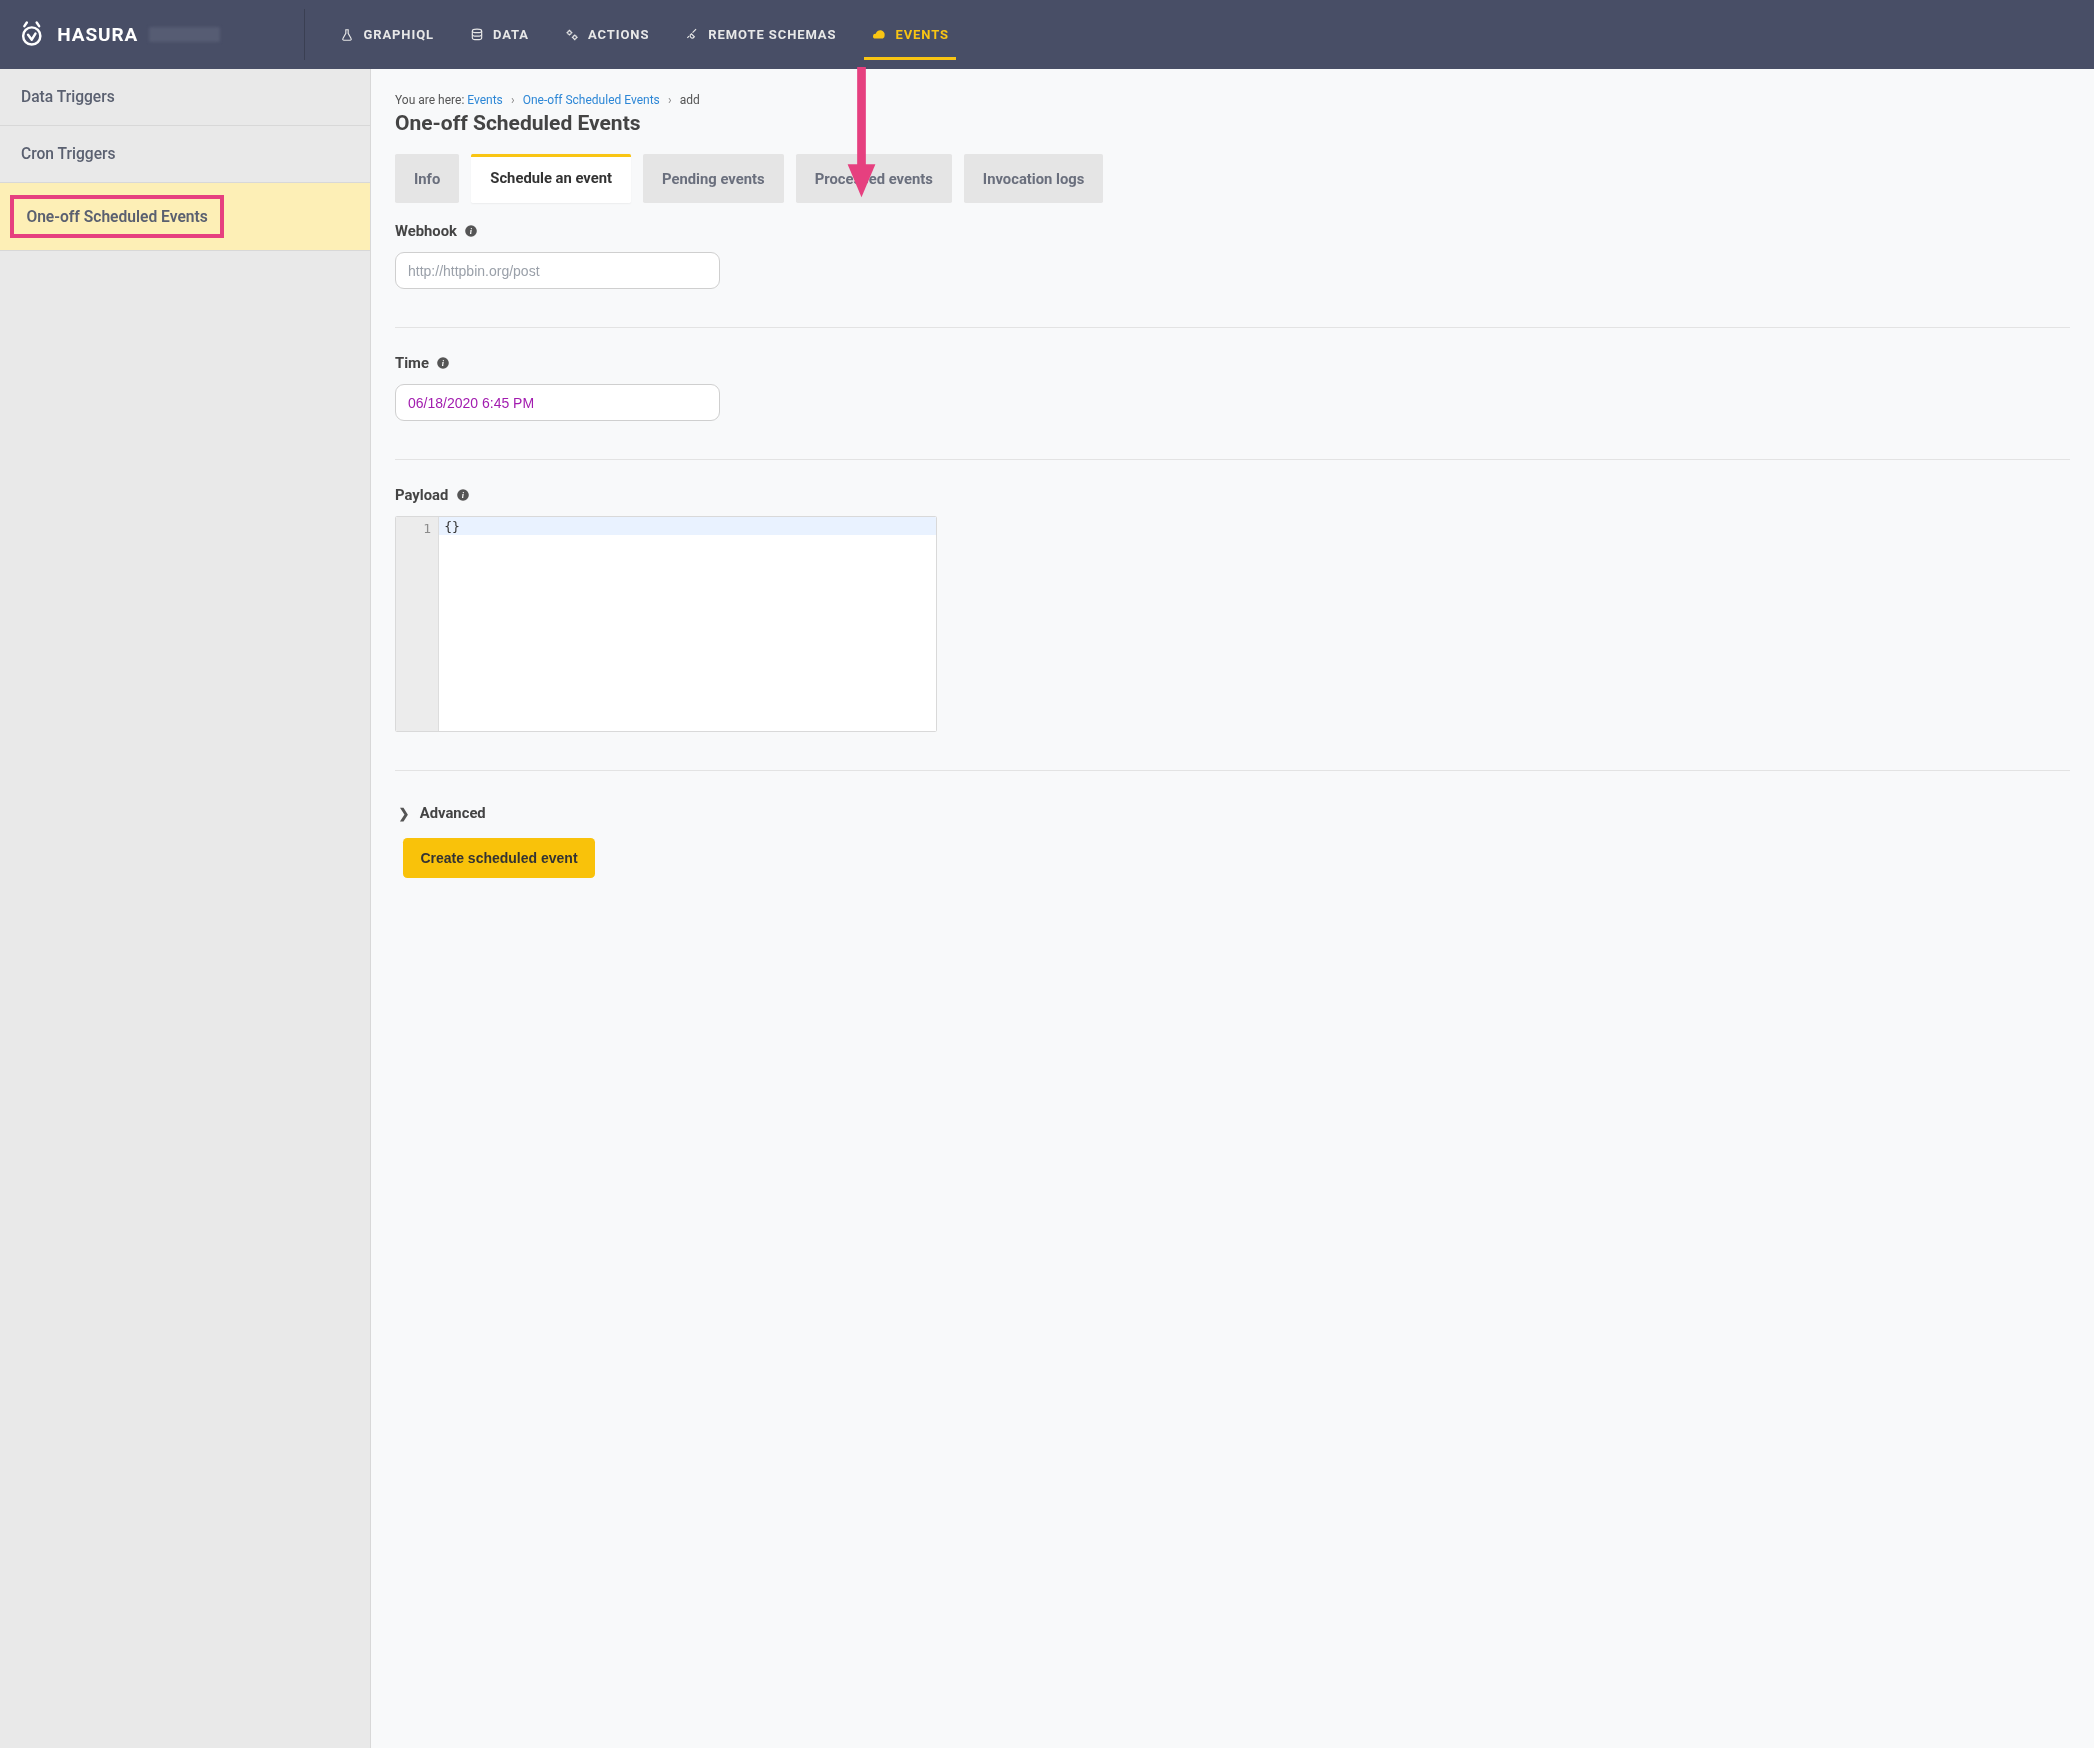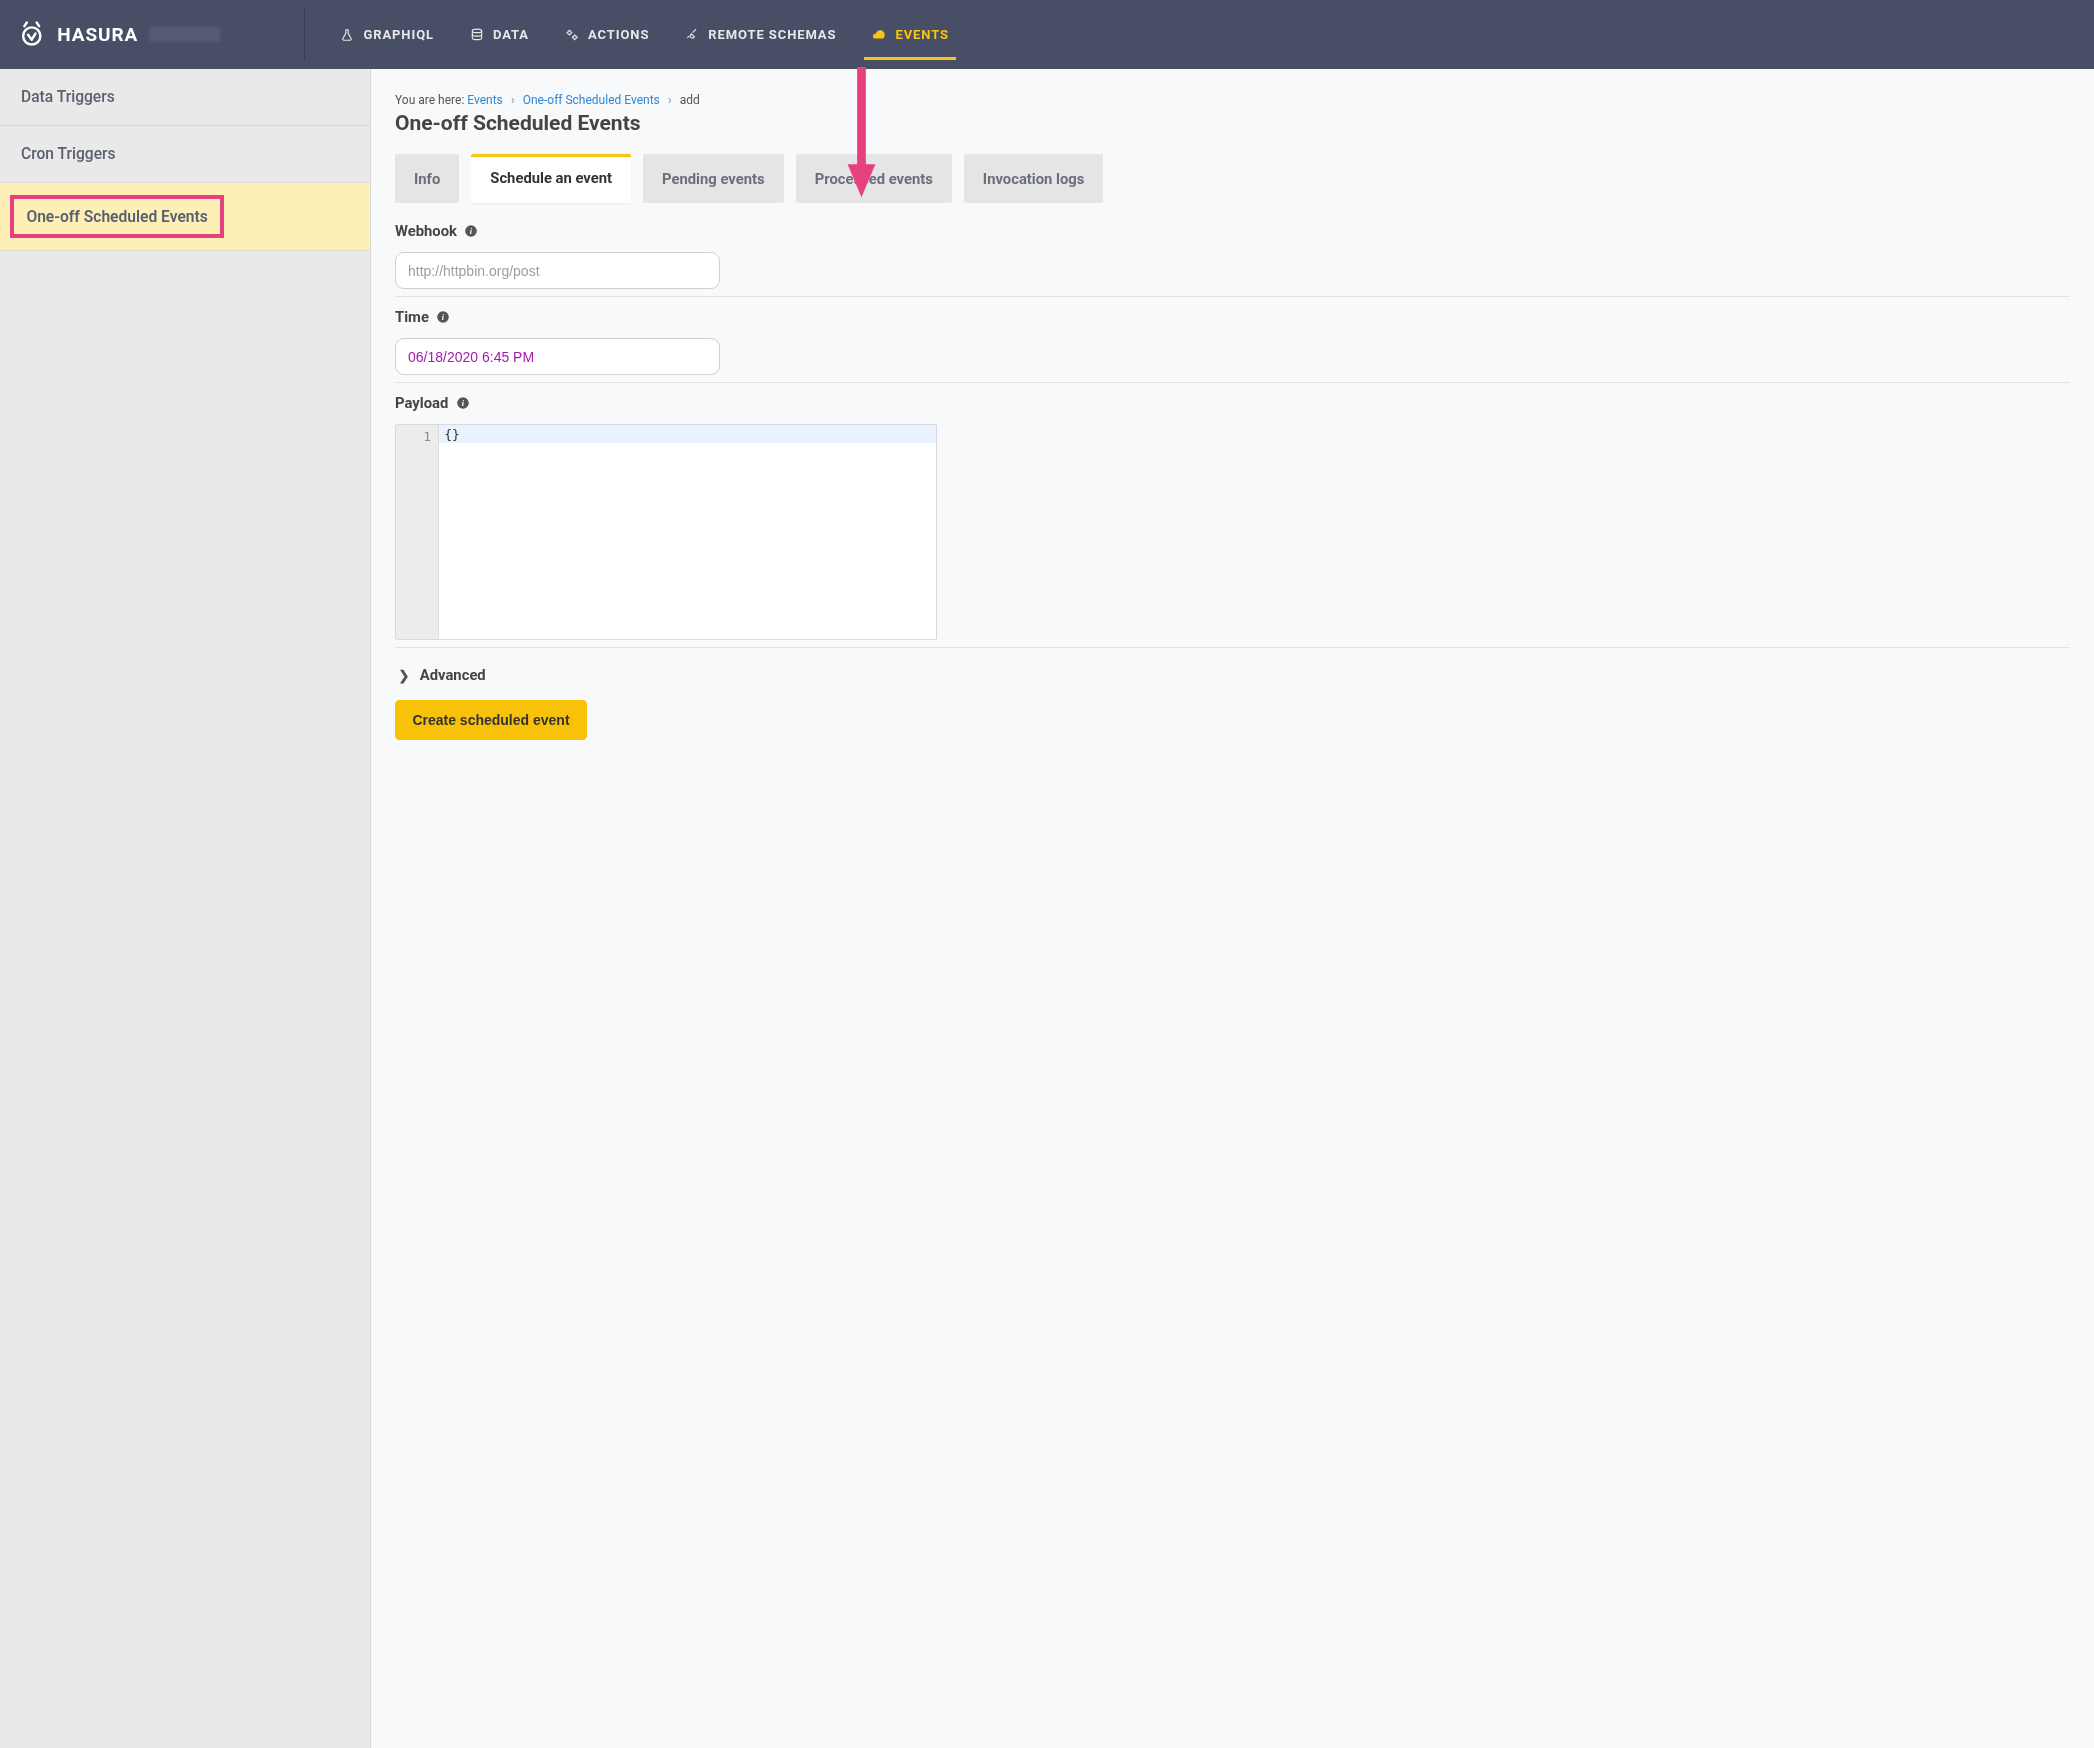--- a/index.html
+++ b/index.html
@@ -77,21 +77,21 @@
   .info-icon {
     display: inline-flex; width: 14.8px; height: 14.8px; align-items: center; justify-content: center;
     cursor: help;
   }
   .text-input {
     width: 325px; max-width: 100%; height: 37px; border: 0.9px solid #cfcfcf;
     border-radius: 9px; padding: 0 12px; font-size: 14px; color: #a21caf;
     background: #fff;
   }
   .text-input::placeholder { color: #9aa0a9; }
-  .section { border-bottom: 0.9px solid #e3e3e3; padding-bottom: 7px; margin-bottom: 11px; }
+  .section { border-bottom: 0.9px solid #e3e3e3; padding-bottom: 38px; margin-bottom: 26px; }
 
   .code-editor {
     display: flex; border: 0.9px solid #d9d9d9; border-radius: 1.7px; overflow: hidden;
     height: 216px; background: #fff; width: 542px; max-width: 100%;
   }
   .gutter {
     width: 43px; background: #ececec; color: #8c8c8c; text-align: right;
     padding: 3.5px 7px 0 0; font-family: monospace; font-size: 13px;
     border-right: 0.9px solid #ddd;
   }
@@ -101,21 +101,21 @@
   .code-line { position: absolute; top: 1.7px; left: 5.2px; font-family: monospace; font-size: 13px; }
 
   .advanced {
     display: flex; align-items: center; gap: 10.4px; font-size: 14.8px; font-weight: 700; color: #444;
     cursor: pointer; padding: 7px 0 15.6px 3.5px;
   }
   .chevron { font-size: 13px; color: #555; }
 
   .create-btn {
     background: #f9c20a; color: #333; font-weight: 600; font-size: 14px;
-    border: none; border-radius: 4.3px; padding: 12px 17.4px; cursor: pointer;
+    border: none; border-radius: 4.3px; padding: 12px 17.4px; cursor: pointer; margin-left: 8px;
   }
 
   .arrow-overlay {
     position: absolute; left: 473px; top: -1.7px; pointer-events: none;
   }
 </style>
 </head>
 <body>
 
 <div class="header">

